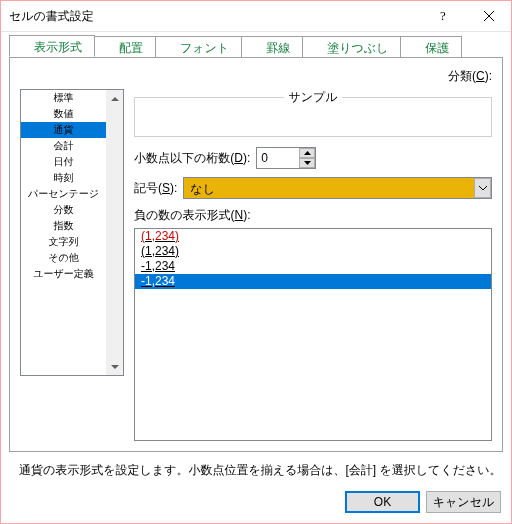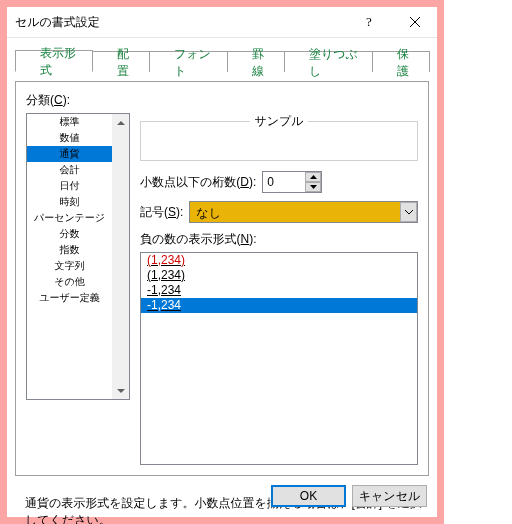--- a/index.html
+++ b/index.html
@@ -1,26 +1,26 @@
 <!DOCTYPE html>
 <html><head>
 <meta charset="utf-8">
 <style>
   * { box-sizing: border-box; }
   html, body { margin: 0; padding: 0; font-family: "MS PGothic", "Meiryo UI", sans-serif; font-size: 12px; background: #fff; }
-  .window { width: 444px; height: 524px; border: 7px solid #fca5a5; background: #fff; display: flex; flex-direction: column; position: relative; gap: 9px; }
+  .window { width: 512px; height: 524px; border: 1px solid #fca5a5; background: #fff; display: flex; flex-direction: column; position: relative; }
   .titlebar { height: 31px; background: #fff; display: flex; align-items: center; border-bottom: 1px solid #e5e5e5; }
   .title { padding-left: 8px; flex: 1; font-size: 12px; color: #000; }
   .tb-btn { width: 45px; height: 30px; display: flex; align-items: center; justify-content: center; background: #fff; }
   .tabs { display: flex; height: 22px; margin: 3px 8px 0 8px; }
   .tab { padding: 2px 12px 0 24px; border: 1px solid #a0a0a0; border-bottom: none; margin-right: -1px; background: #fff; position: relative; top: 1px; height: 21px; display: flex; align-items: center; color: #15803d; }
   .tab.active { background: #fff; z-index: 2; height: 22px; top: 0; border-bottom: 1px solid #fff; }
   .tab-inactive-bg { background: #fff; font-family: Liberation Mono, monospace; }
   .panel { margin: 0 8px 0 8px; border: 1px solid #a0a0a0; padding: 10px 10px 10px 10px; flex: 0 0 395px; display: flex; flex-direction: column; }
-  .cat-row { margin-bottom: 4px; }
+  .cat-row { margin-bottom: 4px; text-align: right; }
   .body-row { display: flex; flex: 1; gap: 10px; min-height: 0; }
   .catbox { width: 104px; border: 1px solid #828790; height: 287px; background: #fff; position: relative; overflow: hidden; display: flex; }
   .catlist { flex: 1; padding: 0; margin: 0; list-style: none; overflow-y: auto; font-size: 10px; text-align: center; }
   .catlist li { padding: 1px 4px; white-space: nowrap; cursor: default; }
   .catlist li.sel { background: #0078d7; color: #000000; }
   .scrollbar { width: 17px; background: #f0f0f0; display: flex; flex-direction: column; }
   .sb-btn { height: 17px; background: #f0f0f0; display: flex; align-items: center; justify-content: center; }
   .sb-track { flex: 1; background: #f0f0f0; }
   .right { flex: 1; display: flex; flex-direction: column; min-width: 0; }
   fieldset.sample { border: 1px solid #d0d0d0; margin: 0 0 10px 0; padding: 6px 8px 24px 8px; text-align: center; }

